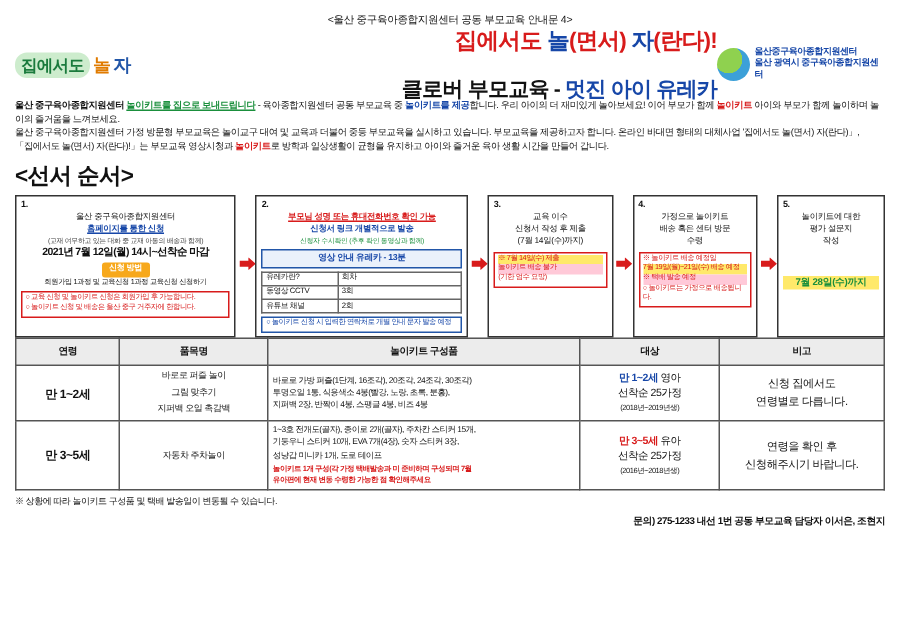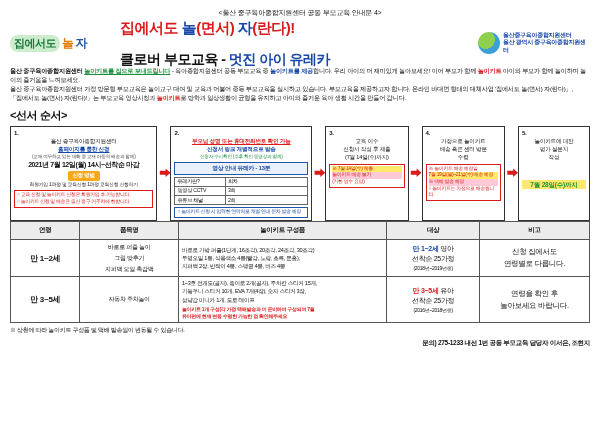--- a/index.html
+++ b/index.html
@@ -59,21 +59,21 @@
     letter-spacing: -0.5px;
   }
   .logo-left .lbl3 {
     font-size: 12px;
     font-weight: bold;
     color: #2256a8;
     letter-spacing: -0.5px;
   }
   .title-block {
     flex: 1;
-    text-align: left;
+    text-align: right;
     line-height: 1.15;
   }
   .title-main {
     font-size: 15px;
     font-weight: bold;
     color: #d81b1b;
     letter-spacing: -0.5px;
   }
   .title-main .blue {
     color: #1747a8;
@@ -130,21 +130,21 @@
   }
   .intro .blue {
     color: #1747a8;
     font-weight: bold;
   }
   .intro .ul {
     text-decoration: underline;
   }
   
   .sec-title {
-    font-size: 11px;
+    font-size: 15px;
     font-weight: bold;
     color: #111;
     margin: 5px 0 3px 0;
     letter-spacing: -0.4px;
   }
   
   .flow {
     display: flex;
     align-items: stretch;
     gap: 2px;
@@ -451,21 +451,21 @@
         <td class="target-cell">
           <div>
             <span class="redtxt">만 3~5세</span>
             <span>유아</span>
           </div>
           <div>선착순 25가정</div>
           <div style="font-size:5px;">(2016년~2018년생)</div>
         </td>
         <td class="remark-cell">
           <div>연령을 확인 후</div>
-          <div>놀아보세요 바랍니다.</div>
+          <div>신청해주시기 바랍니다.</div>
         </td>
       </tr>
     </tbody>
   </table>
 
   <div class="footnote">※ 상황에 따라 놀이키트 구성품 및 택배 발송일이 변동될 수 있습니다.</div>
   <div class="contact">문의) 275-1233 내선 1번 공동 부모교육 담당자 이서은, 조현지</div>
 
 </div>
 

